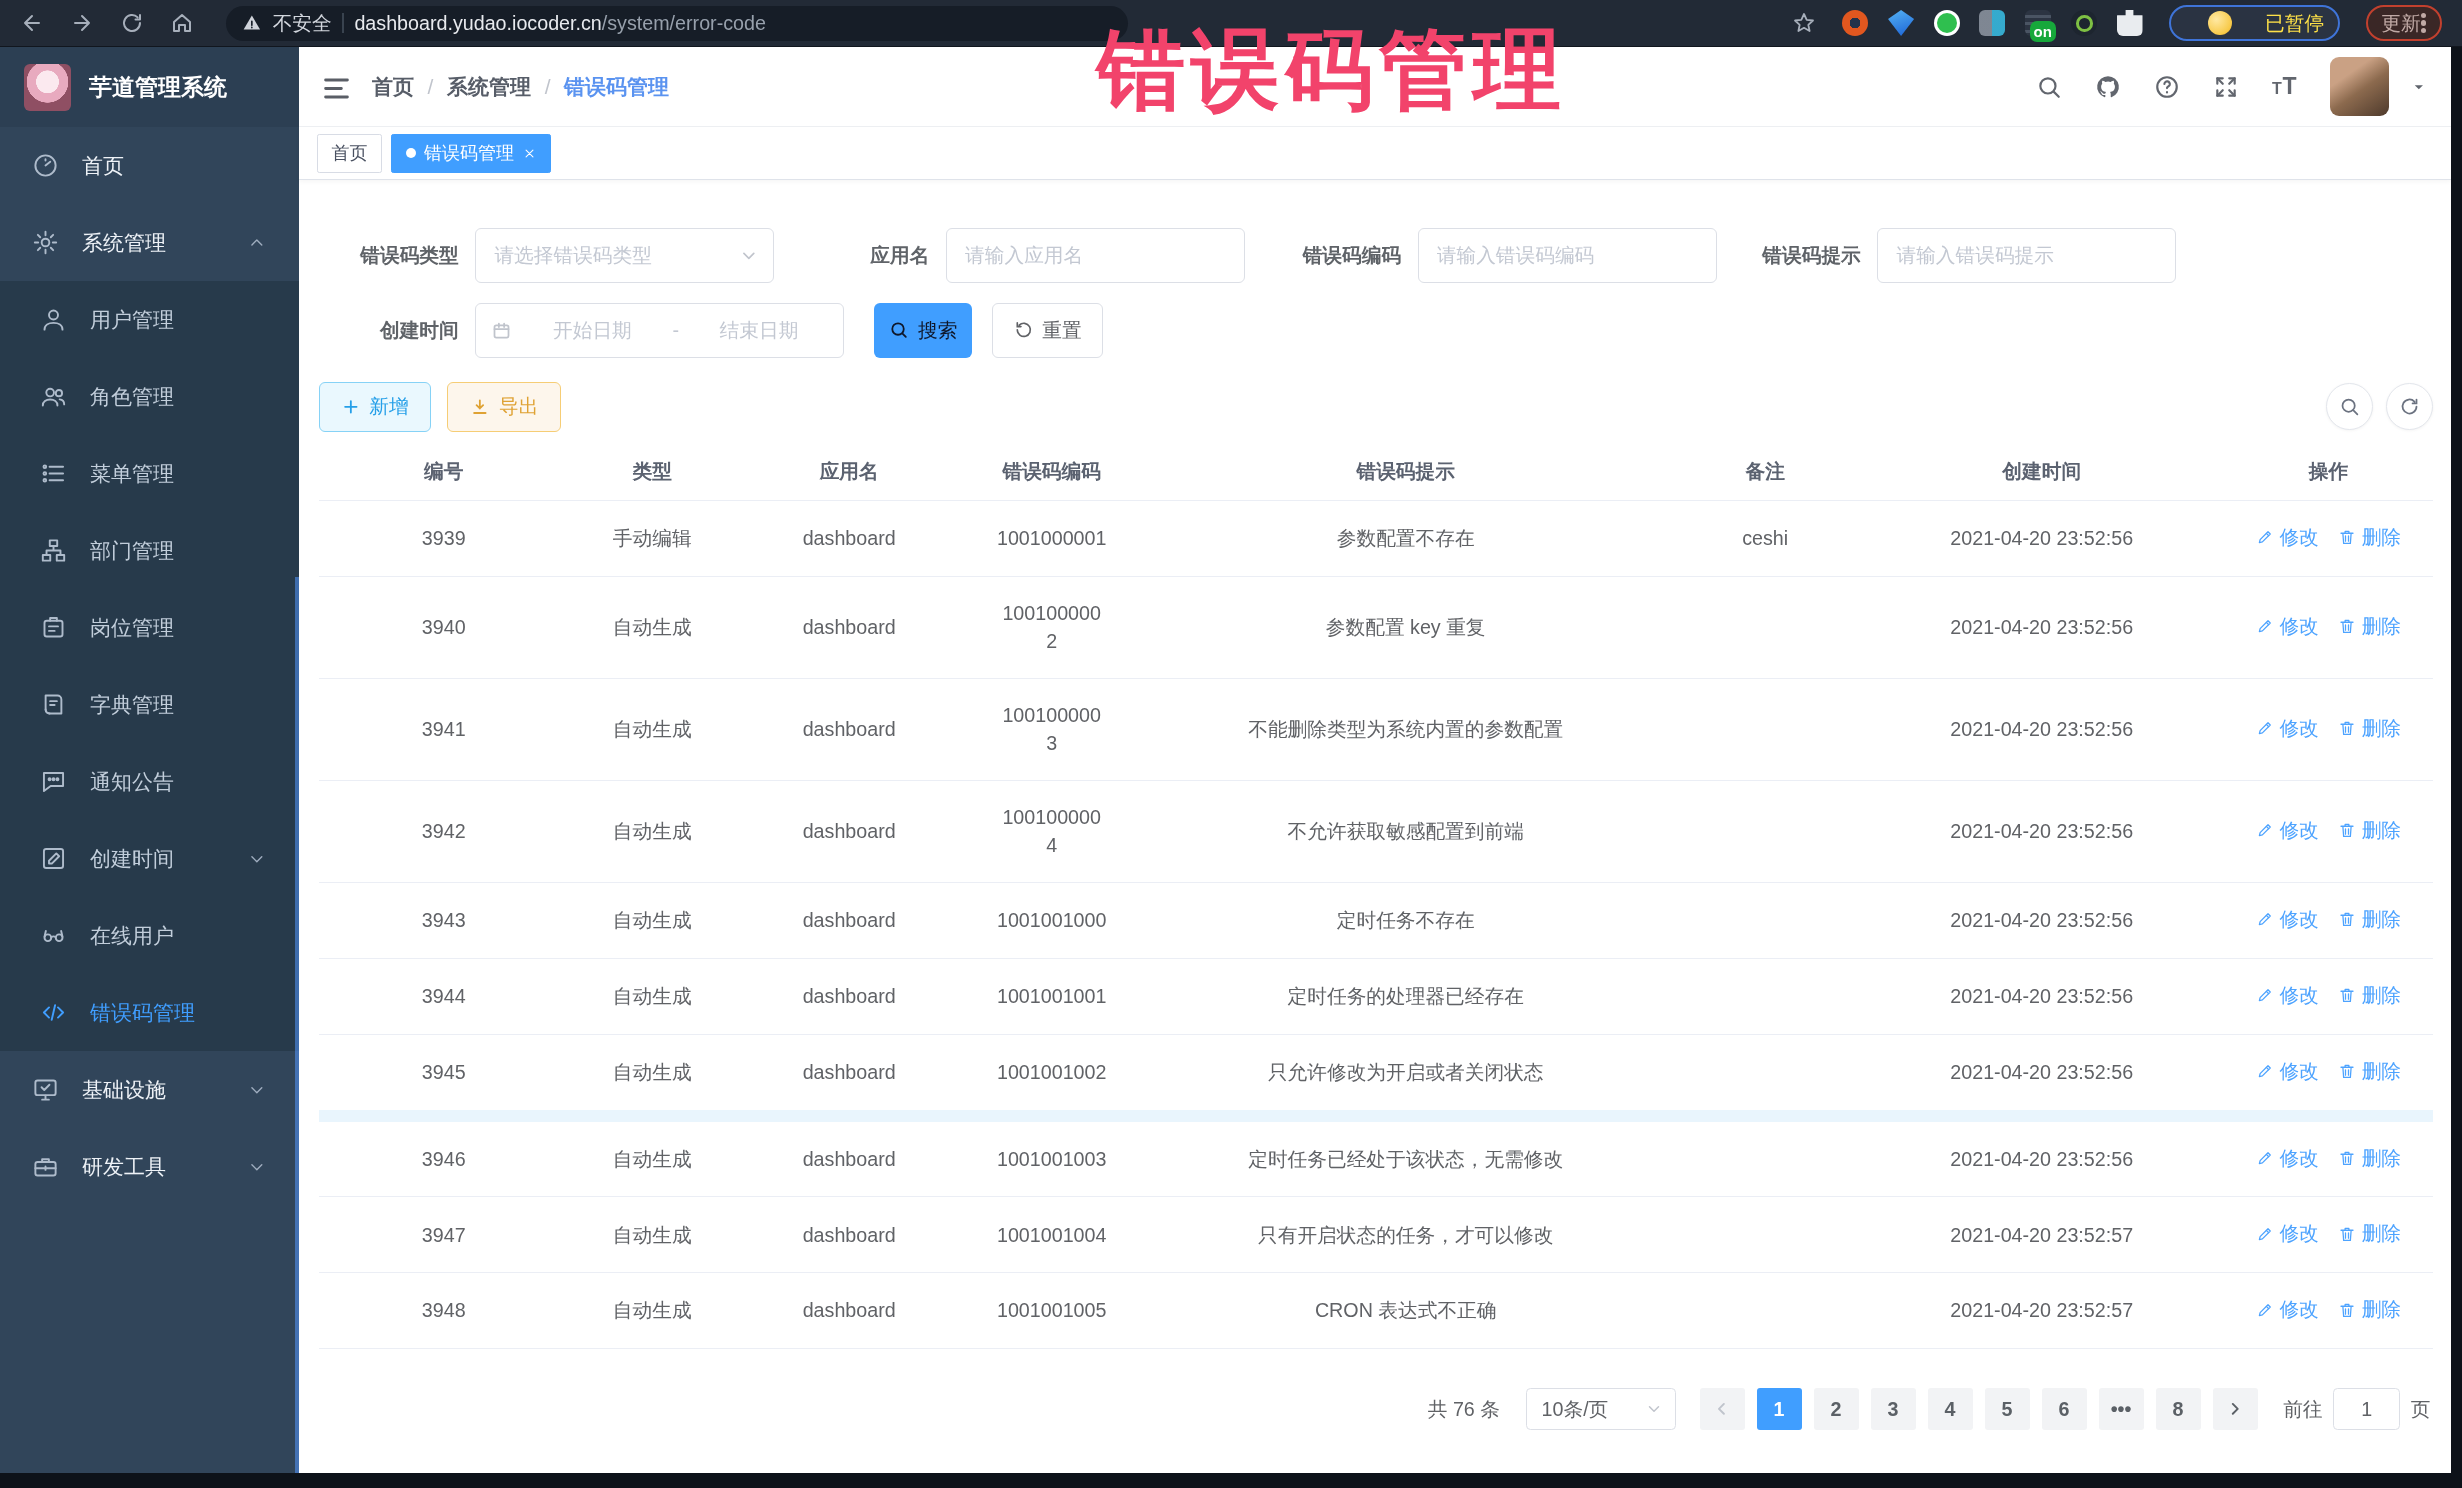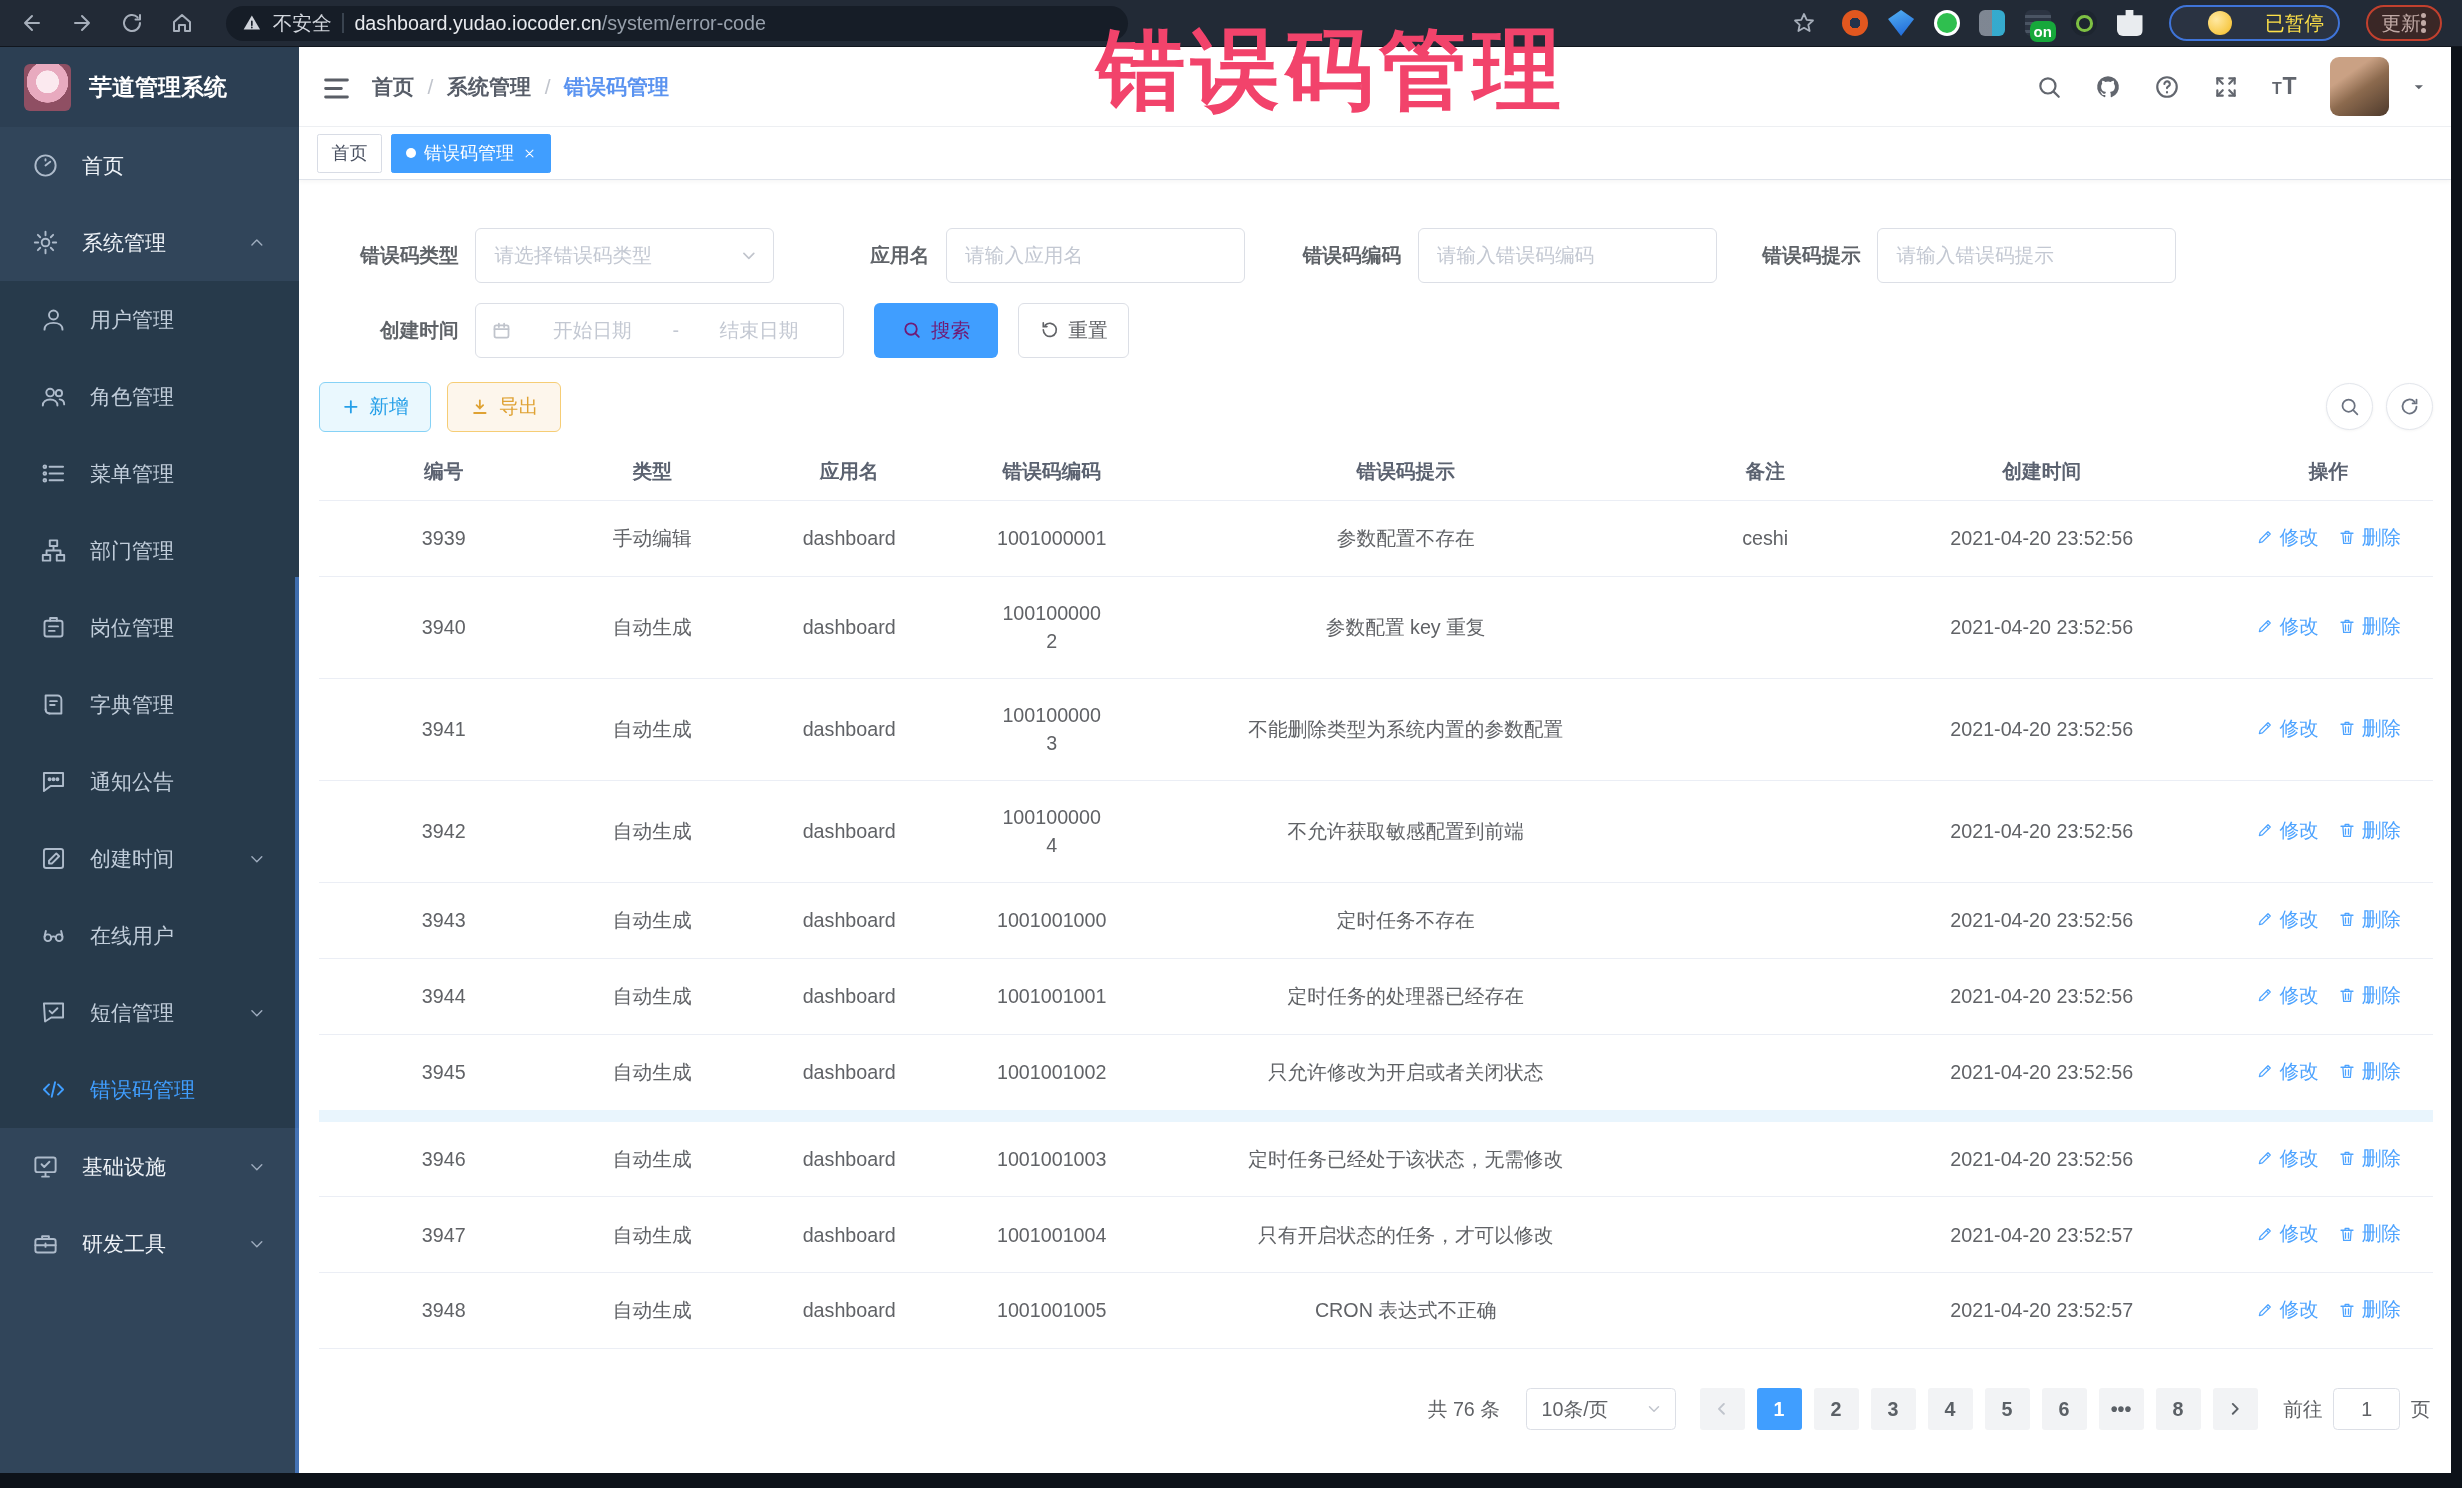--- a/index.html
+++ b/index.html
@@ -113,21 +113,21 @@
   .ctl input::placeholder, .ph { color:#c3c8d2; }
   .sel { width:299px; padding:0 15px 0 18px; cursor:pointer; justify-content:space-between; }
   .sel .chev { width:19.7px; height:19.7px; color:#c0c4cc; }
   .txt { width:299px; padding:0 18px; }
   .daterange { width:369px; padding:0 15px; gap:10.6px; }
   .daterange .cal { width:21px; height:21px; color:#c0c4cc; flex:none; }
   .daterange .ph { flex:1; text-align:center; }
   .daterange .dash { color:#c3c8d2; }
   .btn { height:55px; border-radius:6px; font-size:19.7px; display:inline-flex; align-items:center; justify-content:center; gap:9px; cursor:pointer; border:1.5px solid transparent; font-family:inherit; }
   .btn .b-icon { width:19.7px; height:19.7px; }
-  .btn-search { background:var(--accent); color:#701a75; width:124px; margin-left:30px; }
+  .btn-search { background:var(--accent); color:#0f172a; width:98px; margin-left:30px; }
   .btn-reset { background:#fff; color:#606266; border-color:#dcdfe6; width:111px; margin-left:19.7px; }
 
   
   .tools-row { display:flex; align-items:center; margin-top:24px; height:50px; }
   .btn-add { width:112px; height:50px; background:#eaf8fe; border-color:#86d2f6; color:#259fe8; }
   .btn-export { width:114px; height:50px; background:#fdf6ec; border-color:#f6cd75; color:#dfa233; margin-left:16.7px; }
   .circle-btn { width:47px; height:47px; border-radius:50%; border:1.5px solid #e3e6ec; background:#fff; color:#6b7280;
     display:flex; align-items:center; justify-content:center; cursor:pointer; box-shadow:0 0.8px 3px rgba(0,0,0,.05); }
   .circle-btn + .circle-btn { margin-left:13.6px; }
   .circle-btn svg { width:21px; height:21px; }
@@ -350,34 +350,20 @@
           <div class="menu-item l2">
             <span class="mi-icon">
               <svg viewBox="0 0 24 24" fill="none" stroke="currentColor" stroke-width="1.7" stroke-linecap="round" stroke-linejoin="round">
                 <circle cx="7" cy="14" r="3"></circle>
                 <circle cx="17" cy="14" r="3"></circle>
                 <path d="M10 13.4c1.3-.8 2.7-.8 4 0M4 13l1.2-5M20 13l-1.2-5"></path>
               </svg>
             </span>
             <span>在线用户</span>
           </div>
-          <div class="menu-item l2">
-            <span class="mi-icon">
-              <svg viewBox="0 0 24 24" fill="none" stroke="currentColor" stroke-width="1.7" stroke-linecap="round" stroke-linejoin="round">
-                <path d="M3.5 4h17v12.5H10L4.5 20z"></path>
-                <path d="M8.5 10.5l2.3 2.3 4.7-4.6"></path>
-              </svg>
-            </span>
-            <span>短信管理</span>
-            <span class="arrow">
-              <svg viewBox="0 0 24 24" fill="none" stroke="currentColor" stroke-width="1.7" stroke-linecap="round" stroke-linejoin="round">
-                <path d="M6 9.5l6 6 6-6"></path>
-              </svg>
-            </span>
-          </div>
           <div class="menu-item l2 active">
             <span class="mi-icon">
               <svg viewBox="0 0 24 24" fill="none" stroke="currentColor" stroke-width="1.7" stroke-linecap="round" stroke-linejoin="round">
                 <path d="M8 7.5L3.5 12 8 16.5M16 7.5l4.5 4.5L16 16.5M13.4 5.5l-3 13"></path>
               </svg>
             </span>
             <span>错误码管理</span>
           </div>
         </div>
         <div class="menu-item">

